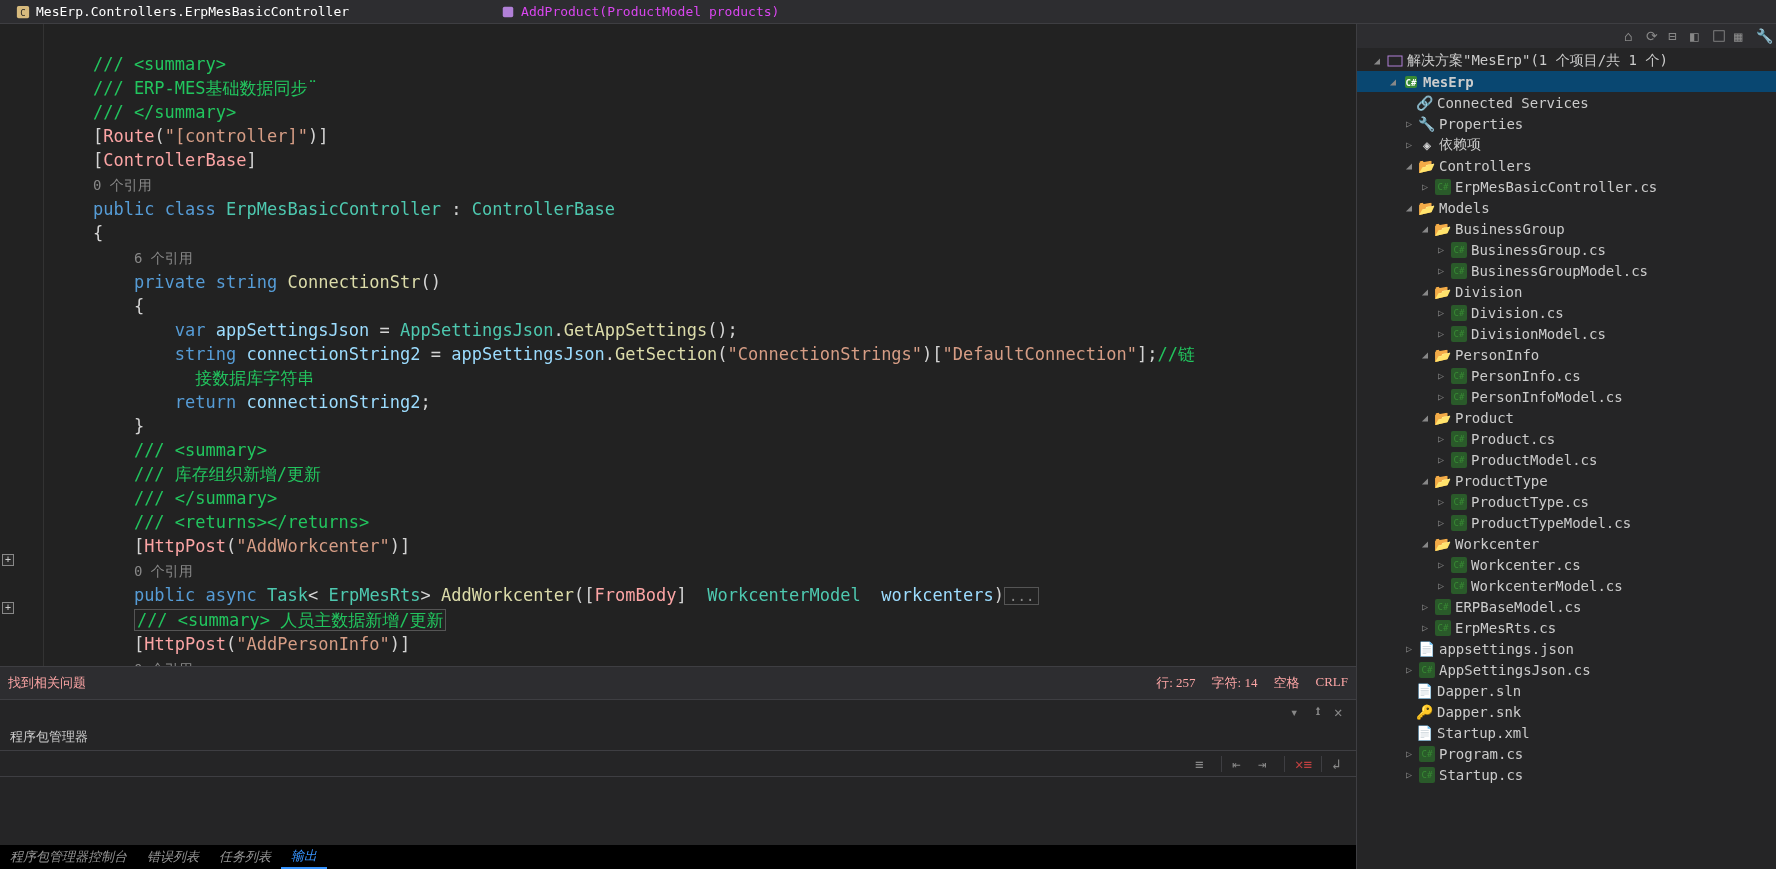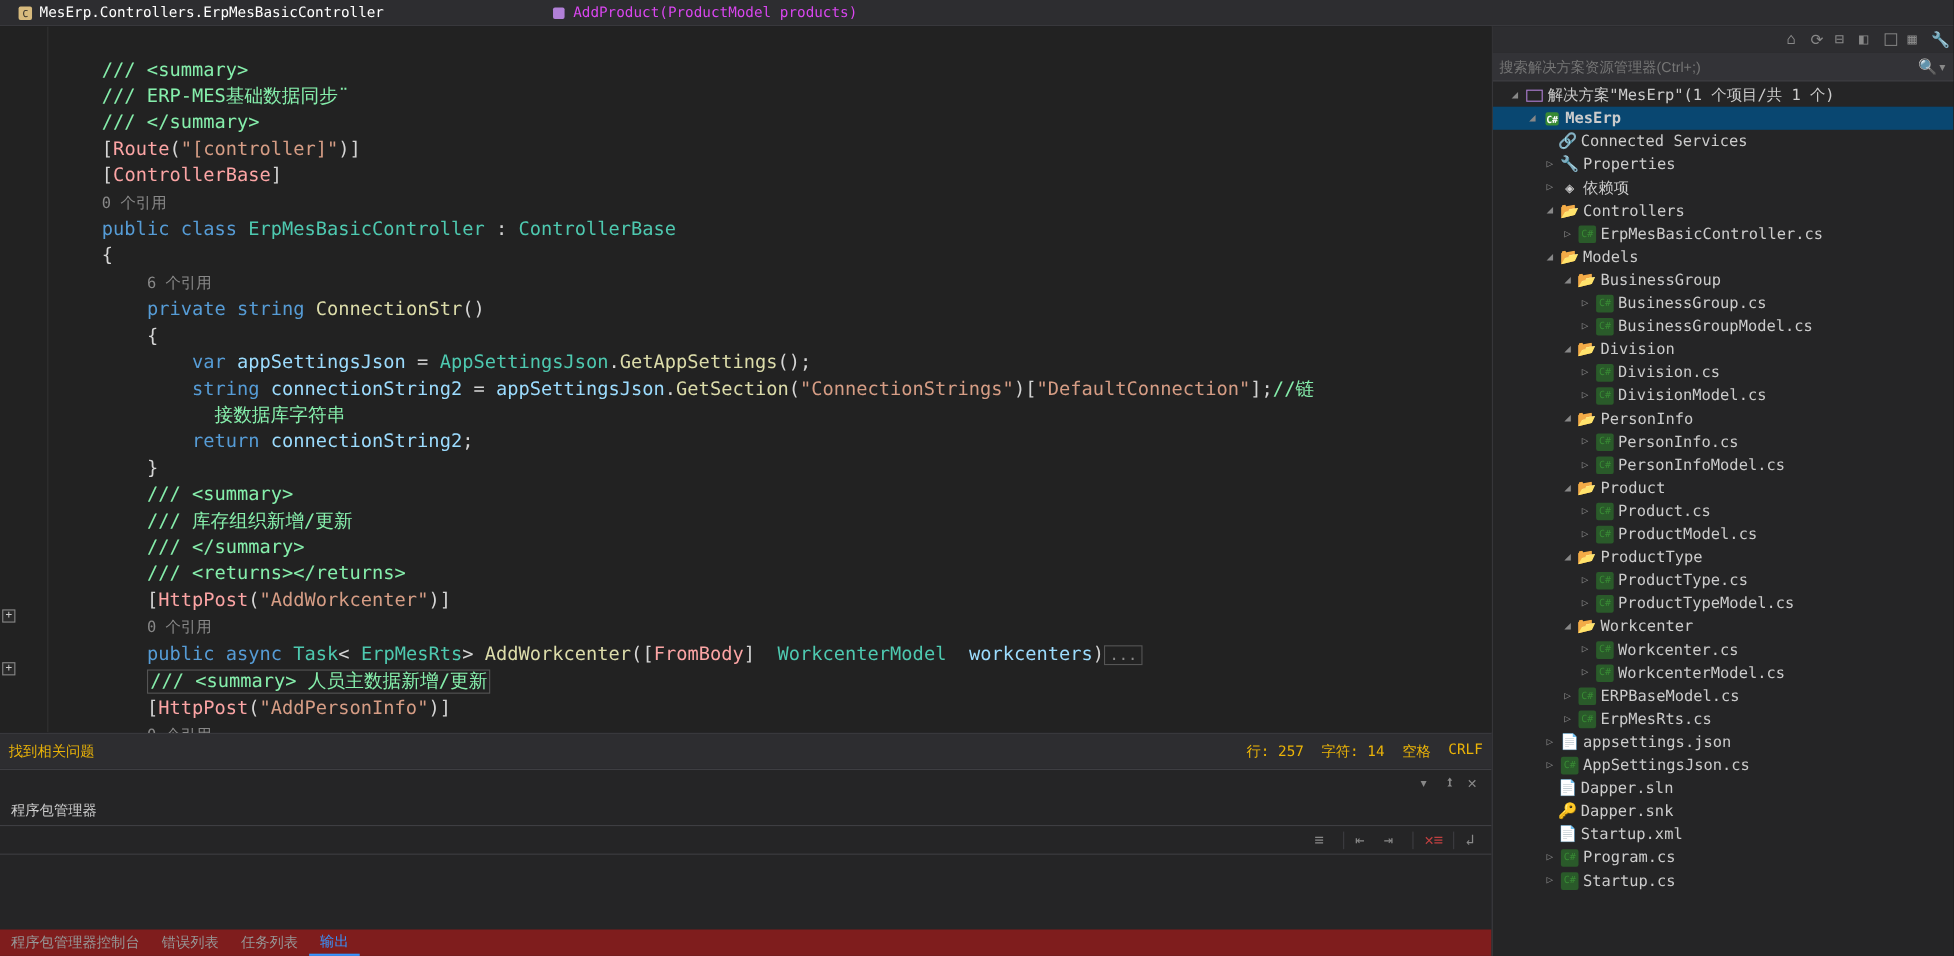--- a/index.html
+++ b/index.html
@@ -71,41 +71,42 @@
 .code-content {
   flex: 1;
   padding: 4px 8px;
   font-size: 17px;
   line-height: 24px;
   white-space: pre;
   font-family: 'Microsoft YaHei', Consolas, monospace;
   overflow: auto;
   position: relative;
 }
-.c-comment { color: #86efac; }
+.c-comment { color: #22c55e; }
 .c-keyword { color: #569CD6; }
 .c-type { color: #4EC9B0; }
 .c-method { color: #DCDCAA; }
 .c-string { color: #D69D85; }
 .c-local { color: #9CDCFE; }
 .c-punc { color: #d4d4d4; }
 .c-ref { color: #888888; font-size: 14px; }
 .c-attr { color: #fca5a5; }
 .collapsed-box { border: 1px solid #555; padding: 0 4px; color: #888; font-size: 14px; }
 .boxed-comment { border: 1px solid #555; padding: 0 2px; }
 .status-bar {
   height: 22px;
   background: #2d2d30;
   display: flex;
   align-items: center;
   justify-content: space-between;
   border-top: 1px solid #3e3e42;
   padding: 16px 8px;
   font-size: 13px;
-  color: #eab308;
+  color: #fca5a5;
+  font-family: Liberation Serif, serif;
 }
 .status-right { display: flex; gap: 16px; }
 .panel-area {
   height: 170px;
   background: #252526;
   display: flex;
   flex-direction: column;
   border-top: 1px solid #3e3e42;
 }
 .panel-header {
@@ -131,22 +132,23 @@
   gap: 10px;
   border-bottom: 1px solid #3e3e42;
 }
 .tb-icon { width: 16px; height: 16px; color: #888; display: inline-flex; align-items: center; }
 .tb-sep { width: 1px; height: 16px; background: #3e3e42; }
 .panel-body { flex: 1; }
 .panel-tabs {
   height: 24px;
   display: flex;
   align-items: center;
-  background: #7f1d1d;
+  background: #000000;
   font-size: 13px;
+  font-style: italic;
 }
 .panel-tab { padding: 2px 10px; color: #969696; cursor: pointer; }
 .panel-tab.active { color: #3794ff; border-bottom: 2px solid #3794ff; }
 .solution-explorer {
   width: 420px;
   background: #252526;
   display: flex;
   flex-direction: column;
   border-left: 1px solid #3e3e42;
 }
@@ -312,24 +314,20 @@
       <span class="tb-icon">⊟</span>
       <span class="tb-icon">◧</span>
       <span class="tb-icon">
           <svg viewBox="0 0 16 16" width="14" height="14">
             <rect x="2" y="2" width="12" height="12" fill="none" stroke="#888"></rect>
           </svg>
         </span>
       <span class="tb-icon">▦</span>
       <span class="tb-icon">🔧</span>
     </div>
-    <div class="se-search">
-      <input placeholder="搜索解决方案资源管理器(Ctrl+;)" style="">
-      <span class="se-search-icon">🔍▾</span>
-    </div>
     <div class="se-tree">
       <div class="tree-row">
           <span class="ind" style="width:4px"></span>
           <span class="tree-expander">◢</span>
           <span class="tree-icon icon-solution">
             <svg viewBox="0 0 16 16" width="16" height="16">
               <rect x="1" y="3" width="14" height="10" fill="none" stroke="#b180d7"></rect>
             </svg>
           </span>
           <span class="tree-label">解决方案"MesErp"(1 个项目/共 1 个)</span>

